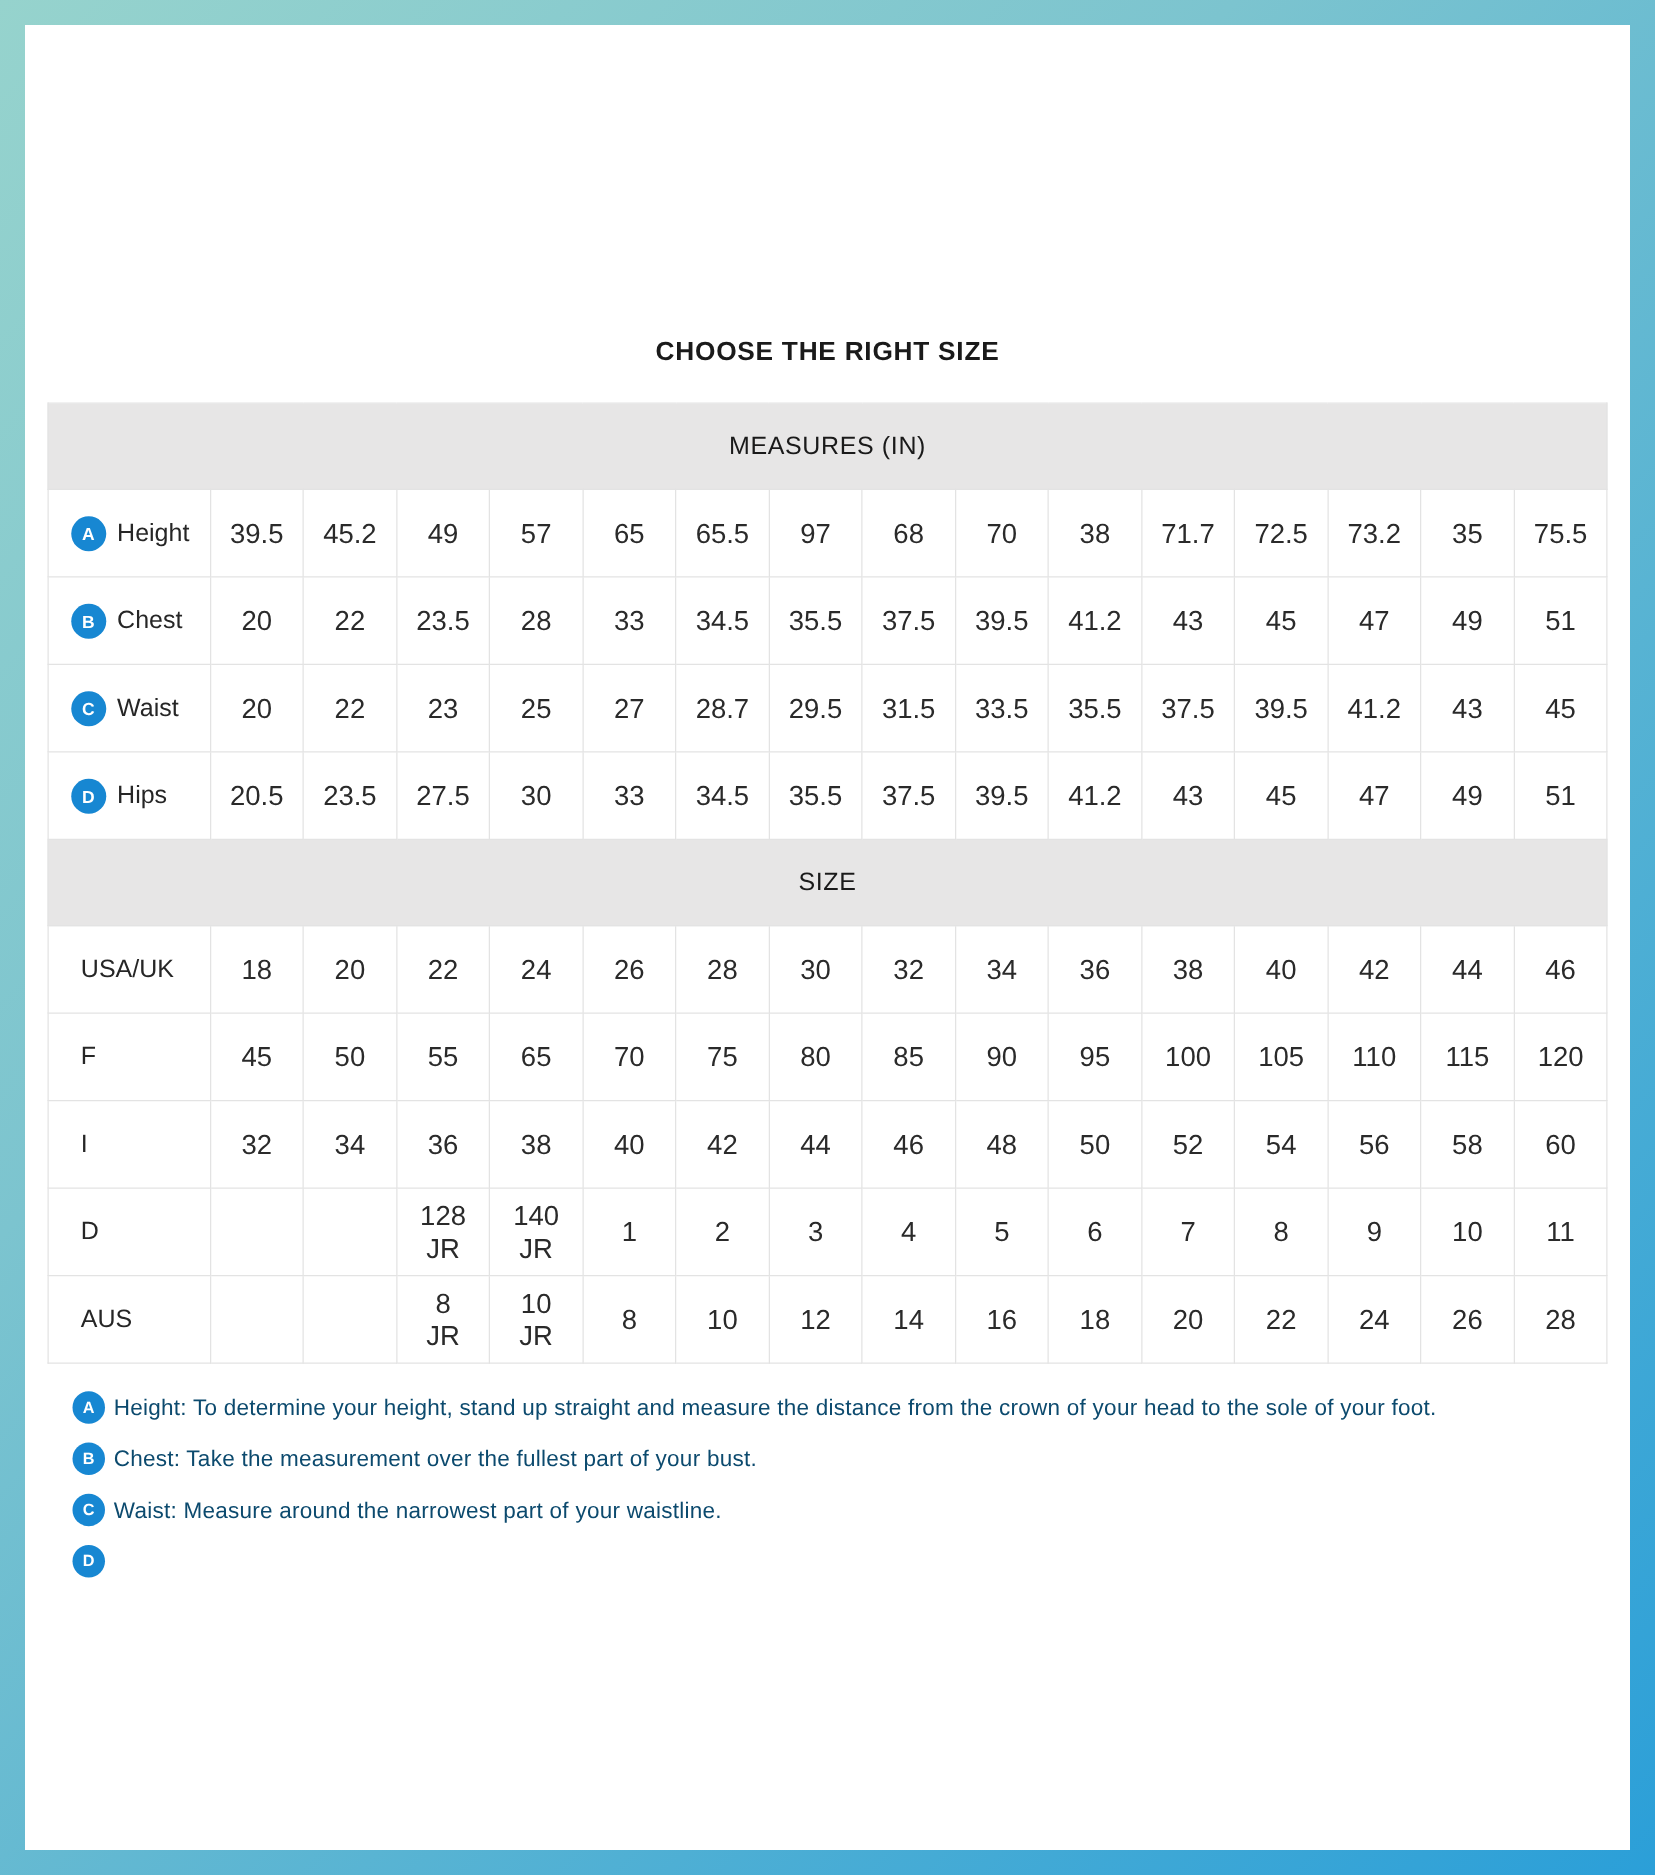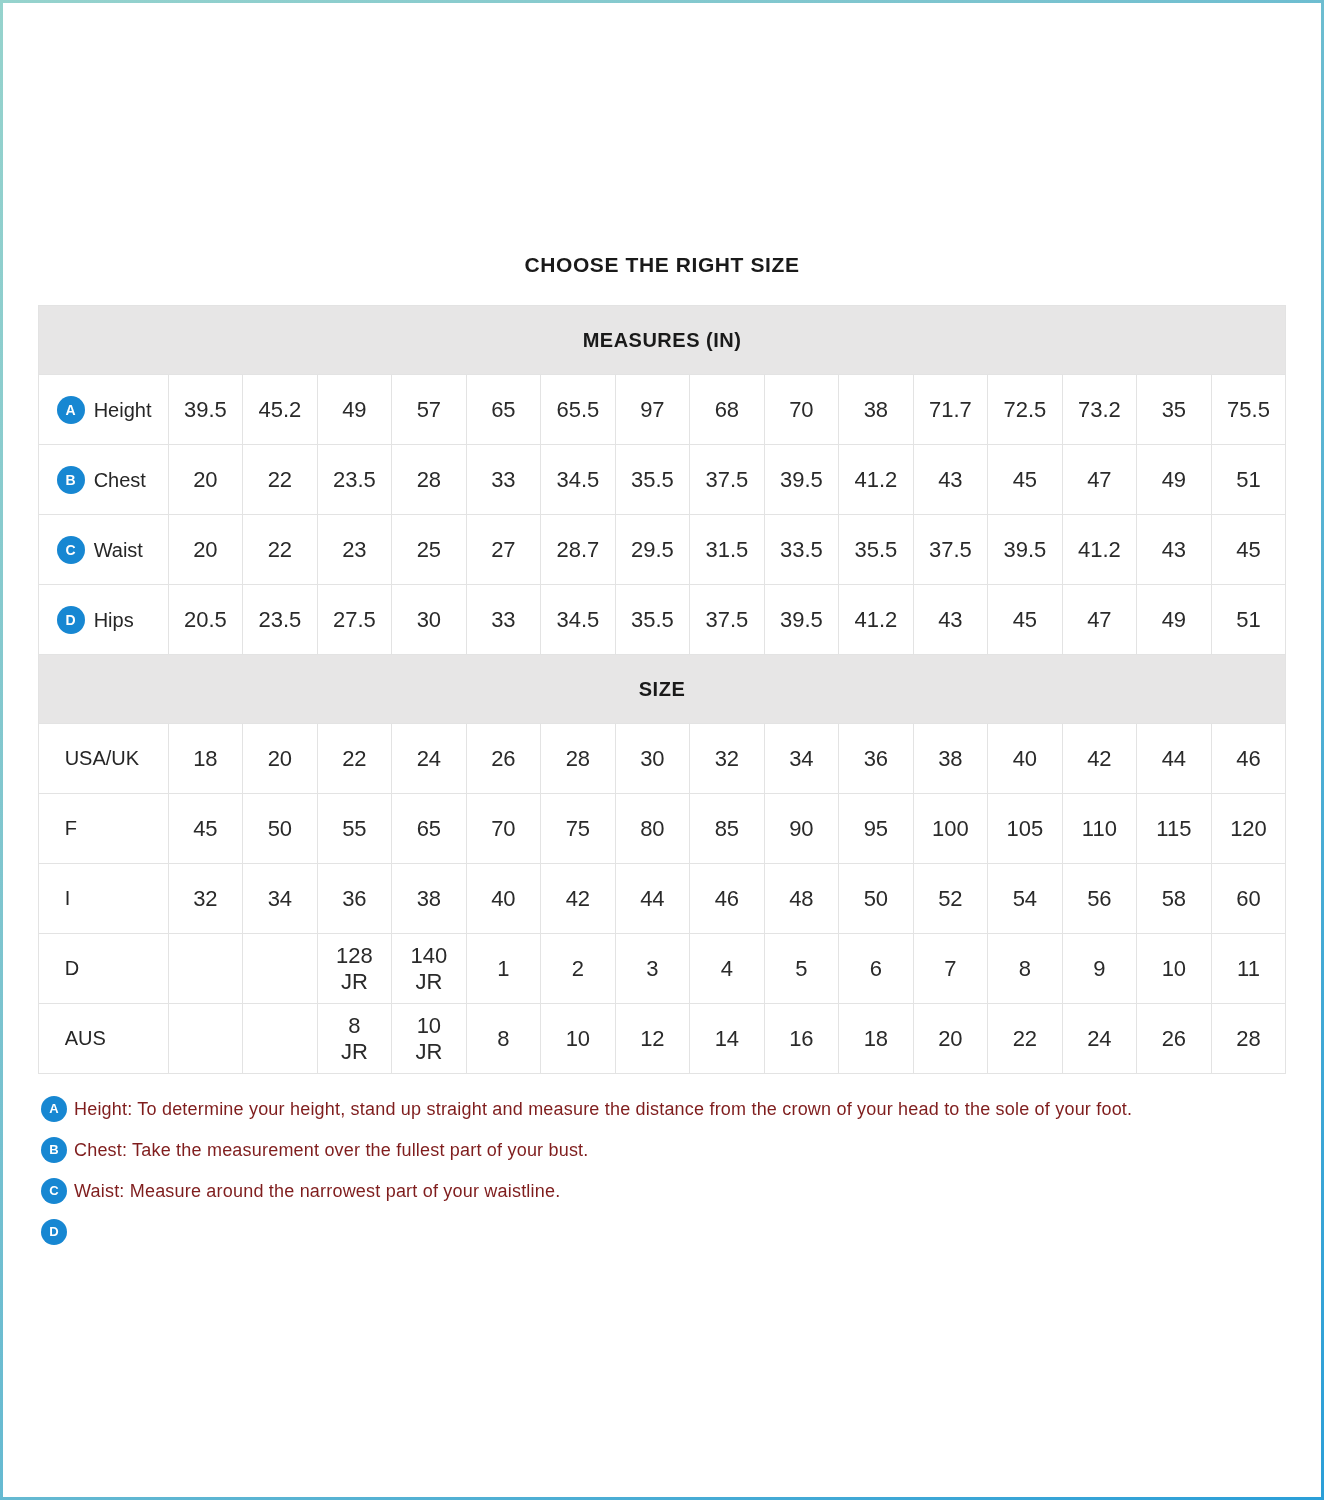--- a/index.html
+++ b/index.html
@@ -4,21 +4,21 @@
 <style>
   * { margin: 0; padding: 0; box-sizing: border-box; }
   html, body { background: #ffffff; }
   body {
     width: 1324px; height: 1500px;
     font-family: "Liberation Sans", "DejaVu Sans", sans-serif;
     color: #262626;
   }
   .frame {
     width: 1324px; height: 1500px;
-    padding: 3px;
+    padding: 20px;
     background: linear-gradient(135deg, #96d3cd 0%, #7cc4cf 35%, #2b9fd8 100%);
   }
   .page {
     width: 100%; height: 100%;
     background: #ffffff;
     overflow: hidden;
   }
   .page-title {
     margin-top: 250px;
     text-align: center;
@@ -35,21 +35,21 @@
   }
   table.size-chart td {
     border: 1px solid #e3e3e3;
     vertical-align: middle;
   }
   td.band {
     height: 69px;
     background: #e7e6e6;
     text-align: center;
     font-size: 20px;
-    font-weight: bold;
+    font-weight: normal;
     letter-spacing: 0.5px;
     color: #1a1a1a;
     border-left: 1px solid #e7e6e6;
     border-right: 1px solid #e7e6e6;
   }
   td.label-cell {
     height: 70px;
     padding-left: 18px;
     font-size: 20px;
     color: #262626;
@@ -88,21 +88,21 @@
   }
   .note .badge {
     width: 26px; height: 26px;
     line-height: 26px;
     font-size: 13px;
     flex: 0 0 26px;
     margin-right: 7px;
   }
   .note-text {
     font-size: 18px;
-    color: #7f1d1d;
+    color: #0c4a6e;
     letter-spacing: 0.2px;
   }
 </style>
 </head>
 <body>
 
 <div class="frame">
   <div class="page">
 
     <div class="page-title">CHOOSE THE RIGHT SIZE</div>

